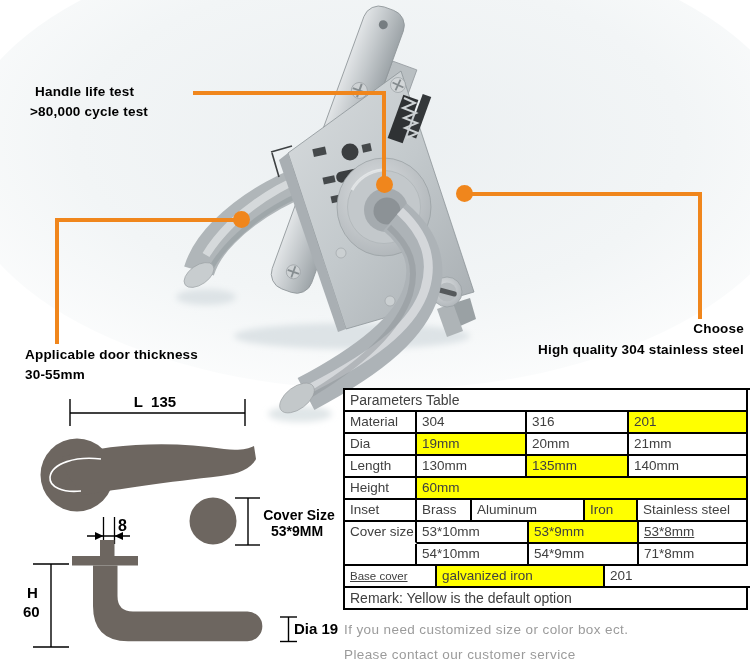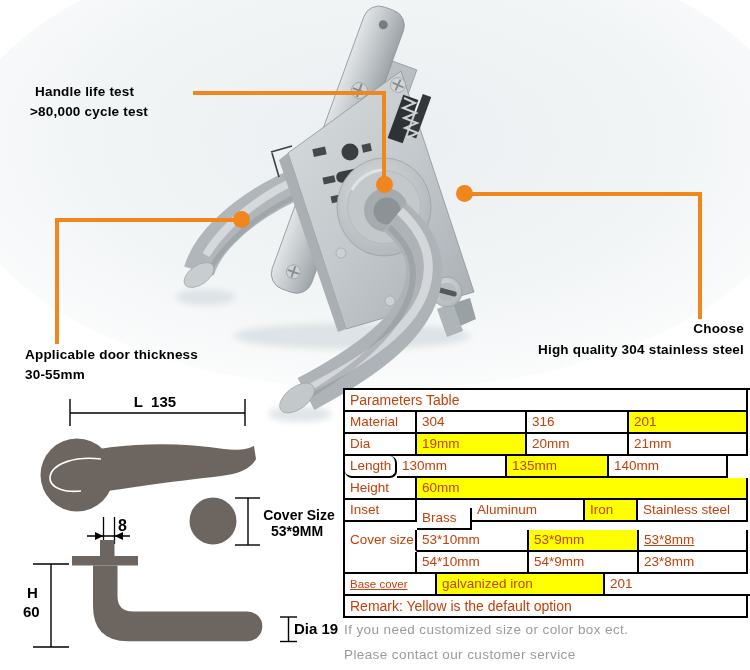--- a/index.html
+++ b/index.html
@@ -14,21 +14,21 @@
   
   .anno{position:absolute;color:#000;font-weight:700;font-size:13.5px;line-height:20px;
         font-family:"Liberation Sans",sans-serif;letter-spacing:.2px;}
   .anno .ln{display:block;}
   .anno-right{text-align:right;}
   
   .ptable{position:absolute;left:343px;top:388px;border-top:2px solid #000;border-left:2px solid #000;
           background:#fff;}
   .trow{display:flex;}
   .tcell{box-sizing:border-box;height:22px;border-right:2px solid #000;border-bottom:2px solid #000;
-         padding:0 2px 0 5px;font-size:13.5px;line-height:18px;color:#c2410c;white-space:nowrap;
+         padding:0 2px 0 5px;font-size:13.5px;line-height:18px;color:#404040;white-space:nowrap;
          overflow:hidden;display:flex;align-items:center;background:#fff;}
   .tcell.y{background:var(--yellow,#ffff00);}
   .tcell.small{font-size:11.5px;}
   .tcell.nbb{border-bottom:2px solid transparent;}
   .tcell.hdr{font-size:14px;}
   
   .footer-line{position:absolute;color:#9b9b9b;font-size:13.5px;letter-spacing:.4px;
                font-family:"Liberation Sans",sans-serif;}
 </style>
 </head>
@@ -236,47 +236,47 @@
         <div class="tcell" style="width: 102px;">316</div>
         <div class="tcell y" style="width: 119px;">201</div>
       </div>
       <div class="trow">
         <div class="tcell" style="width: 72px;">Dia</div>
         <div class="tcell y" style="width: 110px;">19mm</div>
         <div class="tcell" style="width: 102px;">20mm</div>
         <div class="tcell" style="width: 119px;">21mm</div>
       </div>
       <div class="trow">
-        <div class="tcell" style="width: 52px; border-radius: 7px;">Length</div>
+        <div class="tcell" style="width: 72px;">Length</div>
         <div class="tcell" style="width: 110px;">130mm</div>
         <div class="tcell y" style="width: 102px;">135mm</div>
         <div class="tcell" style="width: 119px;">140mm</div>
       </div>
       <div class="trow">
         <div class="tcell" style="width: 72px;">Height</div>
         <div class="tcell y" style="width: 331px;">60mm</div>
       </div>
       <div class="trow">
         <div class="tcell" style="width: 72px;">Inset</div>
-        <div class="tcell" style="width: 55px; margin-top: 8px;">Brass</div>
+        <div class="tcell" style="width: 55px;">Brass</div>
         <div class="tcell" style="width: 113px;">Aluminum</div>
         <div class="tcell y" style="width: 53px;">Iron</div>
         <div class="tcell" style="width: 110px;">Stainless steel</div>
       </div>
       <div class="trow">
         <div class="tcell nbb" style="width: 72px;">Cover size</div>
         <div class="tcell" style="width: 112px;">53*10mm</div>
         <div class="tcell y" style="width: 110px;">53*9mm</div>
         <div class="tcell" style="width: 109px; text-decoration: underline;">53*8mm</div>
       </div>
       <div class="trow">
         <div class="tcell" style="width: 72px;"></div>
         <div class="tcell" style="width: 112px;">54*10mm</div>
         <div class="tcell" style="width: 110px;">54*9mm</div>
-        <div class="tcell" style="width: 109px;">23*8mm</div>
+        <div class="tcell" style="width: 109px;">71*8mm</div>
       </div>
       <div class="trow">
         <div class="tcell small" style="width: 92px; text-decoration: underline;">Base cover</div>
         <div class="tcell y" style="width: 168px;">galvanized iron</div>
         <div class="tcell" style="width: 163px;">201</div>
       </div>
       <div class="trow">
         <div class="tcell hdr" style="width: 403px;">Remark: Yellow is the default option</div>
       </div>
     </div>

